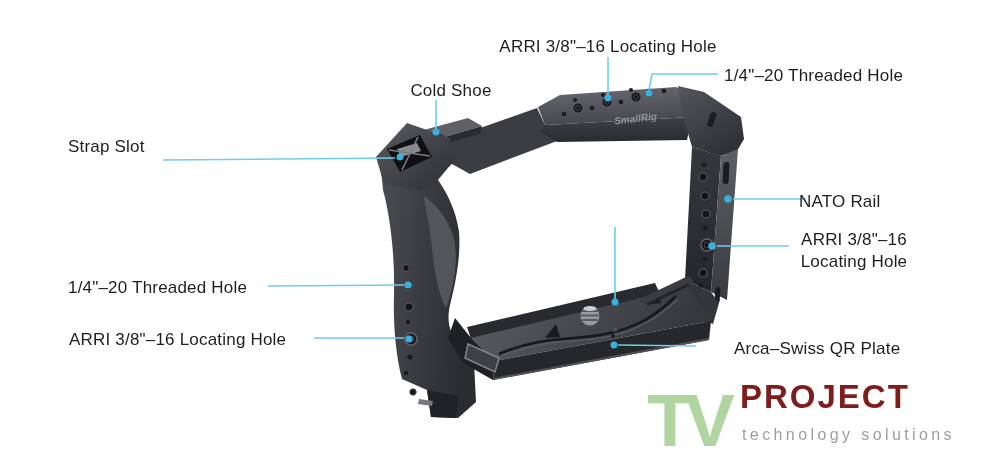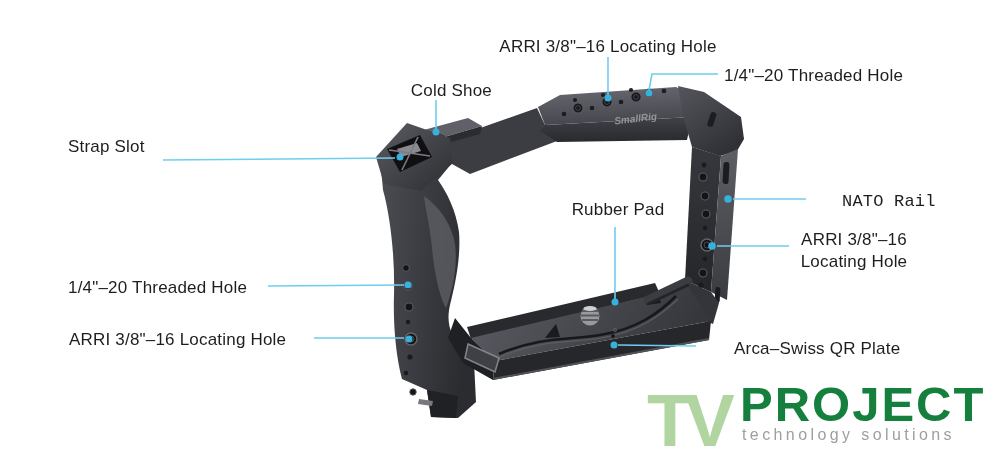--- a/index.html
+++ b/index.html
@@ -7,22 +7,22 @@
          font-family:"Liberation Sans",sans-serif;}
   .stage svg{position:absolute;left:0;top:0;}
   .co-label{position:absolute;font-size:17px;line-height:1.3;color:#1e1e1e;
             letter-spacing:.2px;white-space:nowrap;}
   .co-center{text-align:center;}
   .co-wrap{white-space:normal;}
   
   .logo{position:absolute;left:645px;top:381px;width:360px;height:70px;}
   .logo .tv{position:absolute;left:2px;top:2px;font-size:75px;line-height:1;
             font-weight:700;letter-spacing:-8px;color:#b0d5a0;}
-  .logo .project{position:absolute;left:95px;top:-1px;font-size:49px;line-height:1;
-            font-weight:700;letter-spacing:2px;color:#15803d;}
+  .logo .project{position:absolute;left:95px;top:-1px;font-size:33px;line-height:1;
+            font-weight:700;letter-spacing:2px;color:#7f1d1d;}
   .logo .tagline{position:absolute;left:97px;top:46px;font-size:16px;line-height:1;
             letter-spacing:3.4px;color:#9d9e9f;}
 </style>
 </head>
 <body>
 
 <div class="stage">
 
   <svg width="1000" height="450" viewBox="0 0 1000 450">
     <defs>
@@ -183,27 +183,26 @@
       <circle cx="408" cy="285" r="3.5"></circle>
       <circle cx="409" cy="339" r="3.5"></circle>
       <circle cx="614" cy="345" r="3.5"></circle>
     </g>
   </svg>
 
   <div class="co-label co-center" style="left:448px;top:36px;width:320px;">ARRI 3/8"–16 Locating Hole</div>
 
   <div class="co-label" style="left:724px;top:65px;">1/4"–20 Threaded Hole</div>
 
-  <div class="co-label co-center" style="left:372px;top:80px;width:120px;text-align:right;">Cold Shoe</div>
+  <div class="co-label co-center" style="left:391px;top:80px;width:120px;">Cold Shoe</div>
 
   <div class="co-label" style="left:68px;top:136px;">Strap Slot</div>
 
-  <div class="co-label co-center" style="left:558px;top:199px;width:120px;">Rubber Pad</div>
-
-  <div class="co-label" style="left:842px;top:191px;font-family:Liberation Mono, monospace;">NATO Rail</div>
+
+  <div class="co-label" style="left:799px;top:191px;">NATO Rail</div>
 
   <div class="co-label co-center co-wrap" style="left:789px;top:229px;width:130px;">ARRI 3/8"–16 Locating Hole</div>
 
   <div class="co-label" style="left:68px;top:277px;">1/4"–20 Threaded Hole</div>
 
   <div class="co-label" style="left:69px;top:329px;">ARRI 3/8"–16 Locating Hole</div>
 
   <div class="co-label" style="left:734px;top:338px;">Arca–Swiss QR Plate</div>
 
   <div class="logo">

